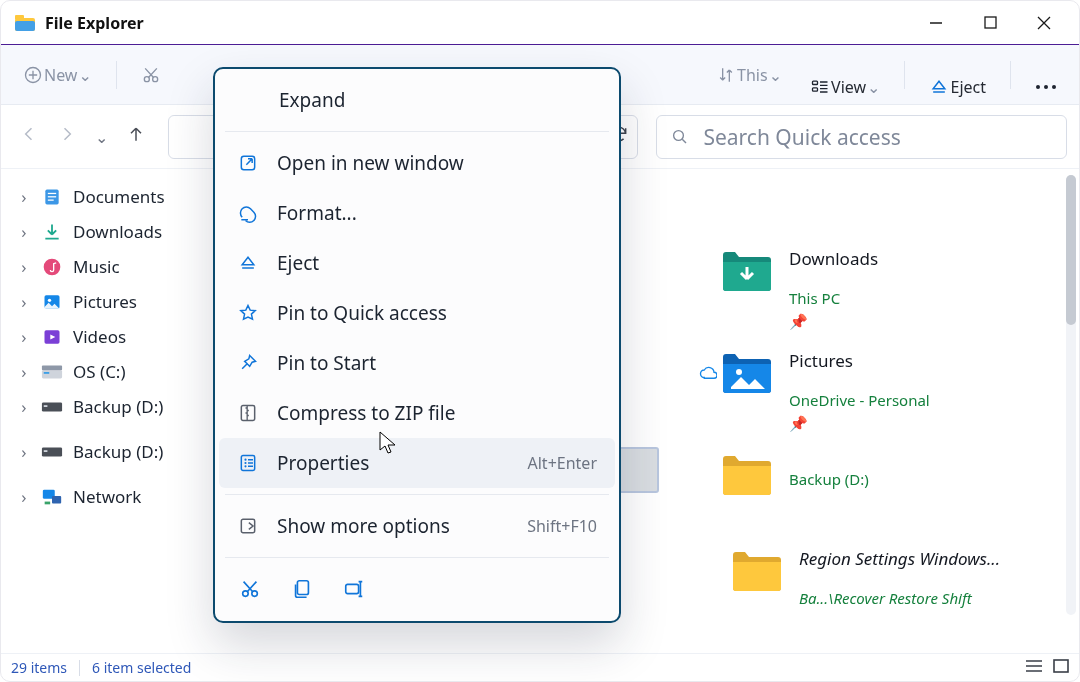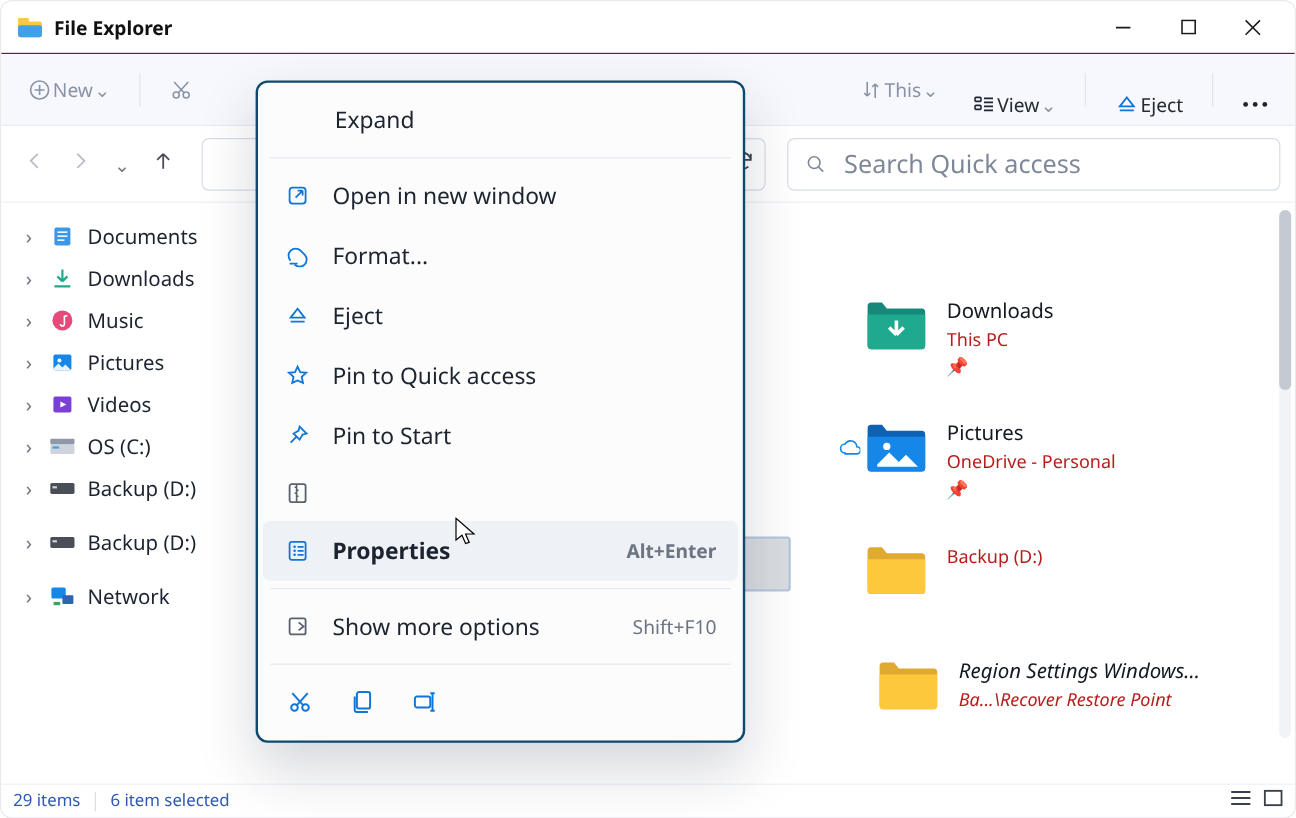--- a/index.html
+++ b/index.html
@@ -44,41 +44,41 @@
   .sidebar { width:210px; padding:10px 6px; overflow:hidden; }
   .tree-item{ display:flex; align-items:center; gap:10px; padding:6px 6px 6px 10px; font-size:17px; color:#1c2430; border-radius:4px;}
   .tree-chev{ color:#717784; width:14px; text-align:center;}
   .tree-ico { width:22px; height:22px; display:flex; align-items:center; justify-content:center;}
   .tree-spacing{ height:10px;}
 
   .content { flex:1; position:relative; padding:18px 20px 0 24px; }
   .grid-item{ position:absolute; display:flex; align-items:flex-start; gap:16px; width:320px;}
   .grid-item .thumb{ width:52px; height:48px; position:relative;}
   .grid-item .name{ font-size:17px; color:#141821;}
-  .grid-item .sub { font-size:15px; color:#b91c1c; margin-top:3px;}
+  .grid-item .sub { font-size:15px; color:#15803d; margin-top:18px;}
   .pin-dot { color:#9ba2ad; font-size:15px; margin-top:3px;}
   .cloud-badge{ position:absolute; left:-22px; top:14px; color:#1587e8;}
   .folder-svg{ width:52px;height:48px;}
   .folder-teal .front{ fill:#1fa98f;}
   .folder-blue .front{ fill:#1587e8;}
   .folder-y .front{ fill:#fec83d;}
 
   .vscroll{ position:absolute; right:3px; top:6px; width:10px; height:440px; background:#f1f3f7; border-radius:5px;}
   .vscroll .thumb-bar{ position:absolute; top:0; width:10px; height:150px; background:#c5cad2; border-radius:5px;}
 
   
   .status { position:absolute; left:0; right:0; bottom:0; height:28px; border-top:1px solid #eef1f6; display:flex; align-items:center; padding:0 10px; font-size:14px; color:#2f58b8;}
   .status .sdiv{ width:1px; height:16px; background:#d8dde7; margin:0 12px;}
   .status .right{ margin-left:auto; display:flex; gap:10px; color:#3a3f48;}
 
   
   .ctx { position:absolute; left:212px; top:38px; width:408px; background:#fcfcfd; border:2px solid #0c4a6e; border-radius:10px; box-shadow:0 22px 48px rgba(25,35,60,.18); padding:6px 4px; z-index:50;margin-top:28px;}
   .ctx-item{ display:flex; align-items:center; gap:18px; padding:12px 18px 12px 18px; font-size:19px; color:#1c2430; border-radius:6px; position:relative;}
   .ctx-item.head{ font-size:19px; padding-left:60px;}
-  .ctx-item.hov{ background:#eef1f6;font-weight:bold;}
+  .ctx-item.hov{ background:#eef1f6;}
   .ctx-ico{ width:22px; height:22px; color:#1075d9; display:flex; align-items:center; justify-content:center;}
   .ctx-ico.mono{ color:#5a606c;}
   .ctx-shortcut{ margin-left:auto; font-size:16px; color:#6d7482;}
   .ctx-sep{ height:1px; background:#e6e9ef; margin:6px 6px;}
   .ctx-footer{ display:flex; gap:30px; padding:14px 18px 10px 20px;}
   .ctx-footer .fico{ color:#1075d9; }
 
   .cursor { position:absolute; left:378px; top:430px; z-index:60;}
 </style>
 </head>
@@ -351,21 +351,21 @@
 
       <div class="grid-item" style="left:520px; top:378px;font-style:italic;">
         <div class="thumb">
           <svg class="folder-svg folder-y" viewBox="0 0 52 48">
               <path d="M2 8c0-2 1-3 3-3h9l4 5h29c2 0 3 1 3 3v28c0 2-1 3-3 3H5c-2 0-3-1-3-3V8z" fill="#e0a92f"></path>
               <path class="front" d="M2 15h48v26c0 2-1 3-3 3H5c-2 0-3-1-3-3V15z"></path>
             </svg>
         </div>
         <div>
           <div class="name">Region Settings Windows...</div>
-          <div class="sub">Ba...\Recover Restore Point</div>
+          <div class="sub">Ba...\Recover Restore Shift</div>
         </div>
       </div>
 
       <div class="grid-item" style="left:180px; top:380px;">
         <div class="thumb">
           <svg class="folder-svg folder-y" viewBox="0 0 52 48">
               <path d="M2 8c0-2 1-3 3-3h9l4 5h29c2 0 3 1 3 3v28c0 2-1 3-3 3H5c-2 0-3-1-3-3V8z" fill="#e0a92f"></path>
               <path class="front" d="M2 15h48v26c0 2-1 3-3 3H5c-2 0-3-1-3-3V15z"></path>
             </svg>
         </div>
@@ -447,20 +447,21 @@
         </span>
       <span>Pin to Start</span>
     </div>
     <div class="ctx-item">
       <span class="ctx-ico mono">
           <svg width="20" height="20" viewBox="0 0 24 24" fill="none">
             <rect x="4" y="3" width="16" height="18" rx="2" stroke="currentColor" stroke-width="1.8"></rect>
             <path d="M11 3v18M9 6h2M11 9h2M9 12h2M11 15h2" stroke="currentColor" stroke-width="1.6"></path>
           </svg>
         </span>
+      <span>Compress to ZIP file</span>
     </div>
     <div class="ctx-item hov">
       <span class="ctx-ico">
           <svg width="20" height="20" viewBox="0 0 24 24" fill="none">
             <rect x="4" y="3" width="16" height="18" rx="2" stroke="currentColor" stroke-width="1.8"></rect>
             <circle cx="9" cy="8" r="1.3" fill="currentColor"></circle>
             <circle cx="9" cy="12" r="1.3" fill="currentColor"></circle>
             <circle cx="9" cy="16" r="1.3" fill="currentColor"></circle>
             <path d="M12 8h6M12 12h6M12 16h6" stroke="currentColor" stroke-width="1.8"></path>
           </svg>

